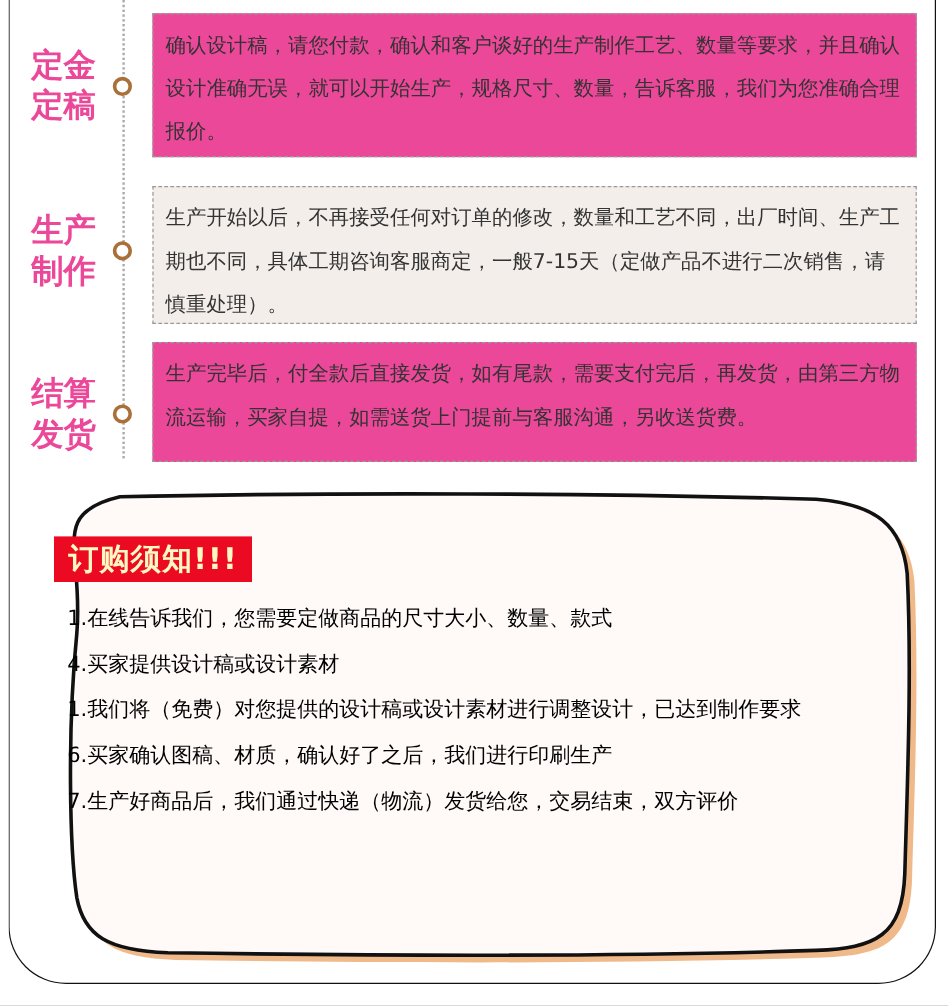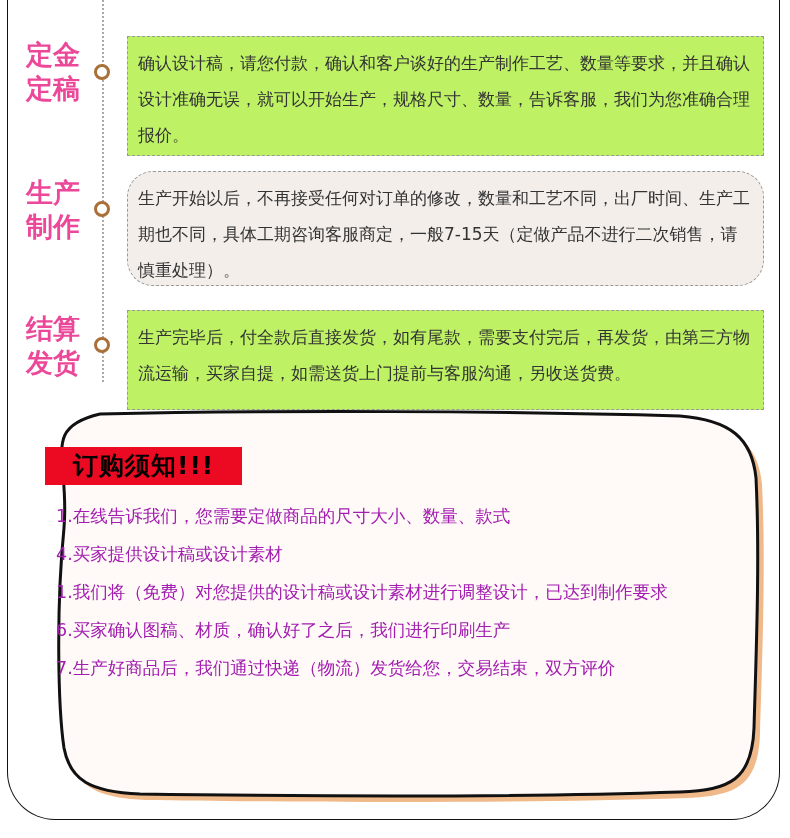--- a/index.html
+++ b/index.html
@@ -11,29 +11,29 @@
     .timeline { position: absolute; left: 102px; top: 0; height: 382px;
                 border-left: 2px dotted #aaa; }
     .step { position: absolute; left: 0; width: 790px; }
     .step-title { position: absolute; left: 26px; width: 60px;
                   font-size: 27px; font-weight: bold; color: #ec4899; line-height: 34px; }
     .step-dot { position: absolute; left: 94px; width: 10px; height: 10px;
                 border: 3px solid #a9703a; border-radius: 50%; background: #fff; }
     .step-box { position: absolute; left: 127px; width: 637px;
                 border: 1px dashed #999; box-sizing: border-box;
                 padding: 8px 10px 6px 10px; font-size: 17px; line-height: 36px; color: #333; }
-    .box-light { background: #bef264; margin-top: 25px; }
+    .box-light { background: #ec4899; }
     .box-tan { background: #f3eeea; }
     .card-wrap { position: absolute; left: 30px; top: 408px; width: 730px; height: 390px; }
     .card-wrap svg { position: absolute; left: 0; top: 0; }
     .notice-badge { position: absolute; left: 45px; top: 447px; height: 38px;
-                    padding: 0 28px; background: #ec0a22; color: #000000;
+                    padding: 0 12px; background: #ec0a22; color: #fef9c3;
                     font-size: 25px; font-weight: bold; line-height: 38px; letter-spacing: 1px; }
     .notice-list { position: absolute; left: 56px; top: 497px; margin: 0; padding: 0;
-                   list-style: none; font-size: 17.5px; color: #a21caf; }
+                   list-style: none; font-size: 17.5px; color: #000000; }
     .notice-list li { height: 38px; line-height: 38px; white-space: nowrap; }
   </style>
 </head>
 <body>
 
 <div class="frame"></div>
 <div class="timeline"></div>
 
 <div class="step">
   <div class="step-title" style="top:38px;">
@@ -45,21 +45,21 @@
     <span>确认设计稿，请您付款，确认和客户谈好的生产制作工艺、数量等要求，并且确认设计准确无误，就可以开始生产，规格尺寸、数量，告诉客服，我们为您准确合理报价。</span>
   </div>
 </div>
 
 <div class="step">
   <div class="step-title" style="top:176px;">
     <div>生产</div>
     <div>制作</div>
   </div>
   <div class="step-dot" style="top:201px;"></div>
-  <div class="step-box box-tan" style="top:171px; height:115px;border-radius:26px;">
+  <div class="step-box box-tan" style="top:155px; height:115px;">
     <span>生产开始以后，不再接受任何对订单的修改，数量和工艺不同，出厂时间、生产工期也不同，具体工期咨询客服商定，一般7-15天（定做产品不进行二次销售，请慎重处理）。</span>
   </div>
 </div>
 
 <div class="step">
   <div class="step-title" style="top:312px;">
     <div>结算</div>
     <div>发货</div>
   </div>
   <div class="step-dot" style="top:337px;"></div>

